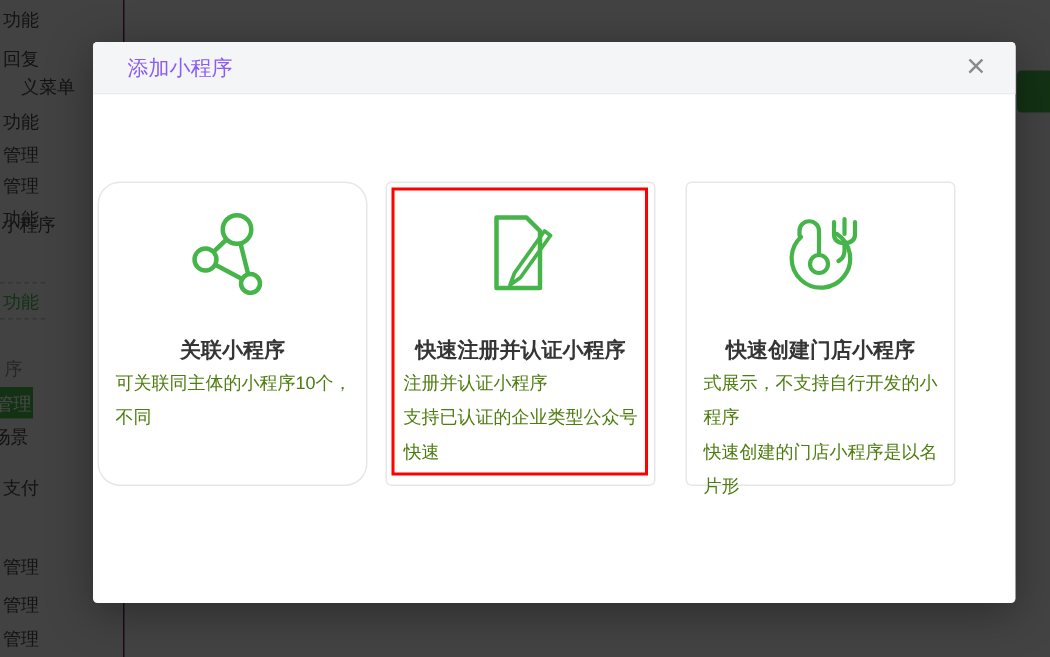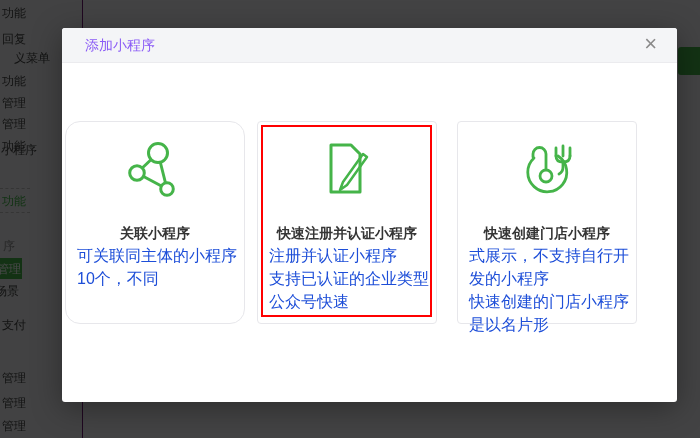--- a/index.html
+++ b/index.html
@@ -67,21 +67,21 @@
     border:2px solid #ff0000;pointer-events:none;
   }
   .card-icon{position:absolute;top:19px;left:50%;margin-left:-28px;width:56px;height:56px;}
   .card-icon svg{display:block;}
   .card-title{
     position:absolute;top:101px;left:0;width:100%;text-align:center;
     font-size:14px;line-height:20px;font-weight:700;color:#353535;
   }
   .card-desc{
     position:absolute;top:122px;left:11px;right:7px;
-    font-size:16px;line-height:23px;color:#1d4ed8;text-align:left;
+    font-size:12px;line-height:23px;color:#4d7c0f;text-align:left;
   }
   .ic{stroke:#45b449;fill:none;}
 </style>
 </head>
 <body>
 
 <div class="bg-sidebar">
   <span class="bg-item" style="top:5px;left:2px">功能</span>
   <span class="bg-item" style="top:31px;left:2px">回复</span>
   <span class="bg-item" style="top:50px;left:14px">义菜单</span>

